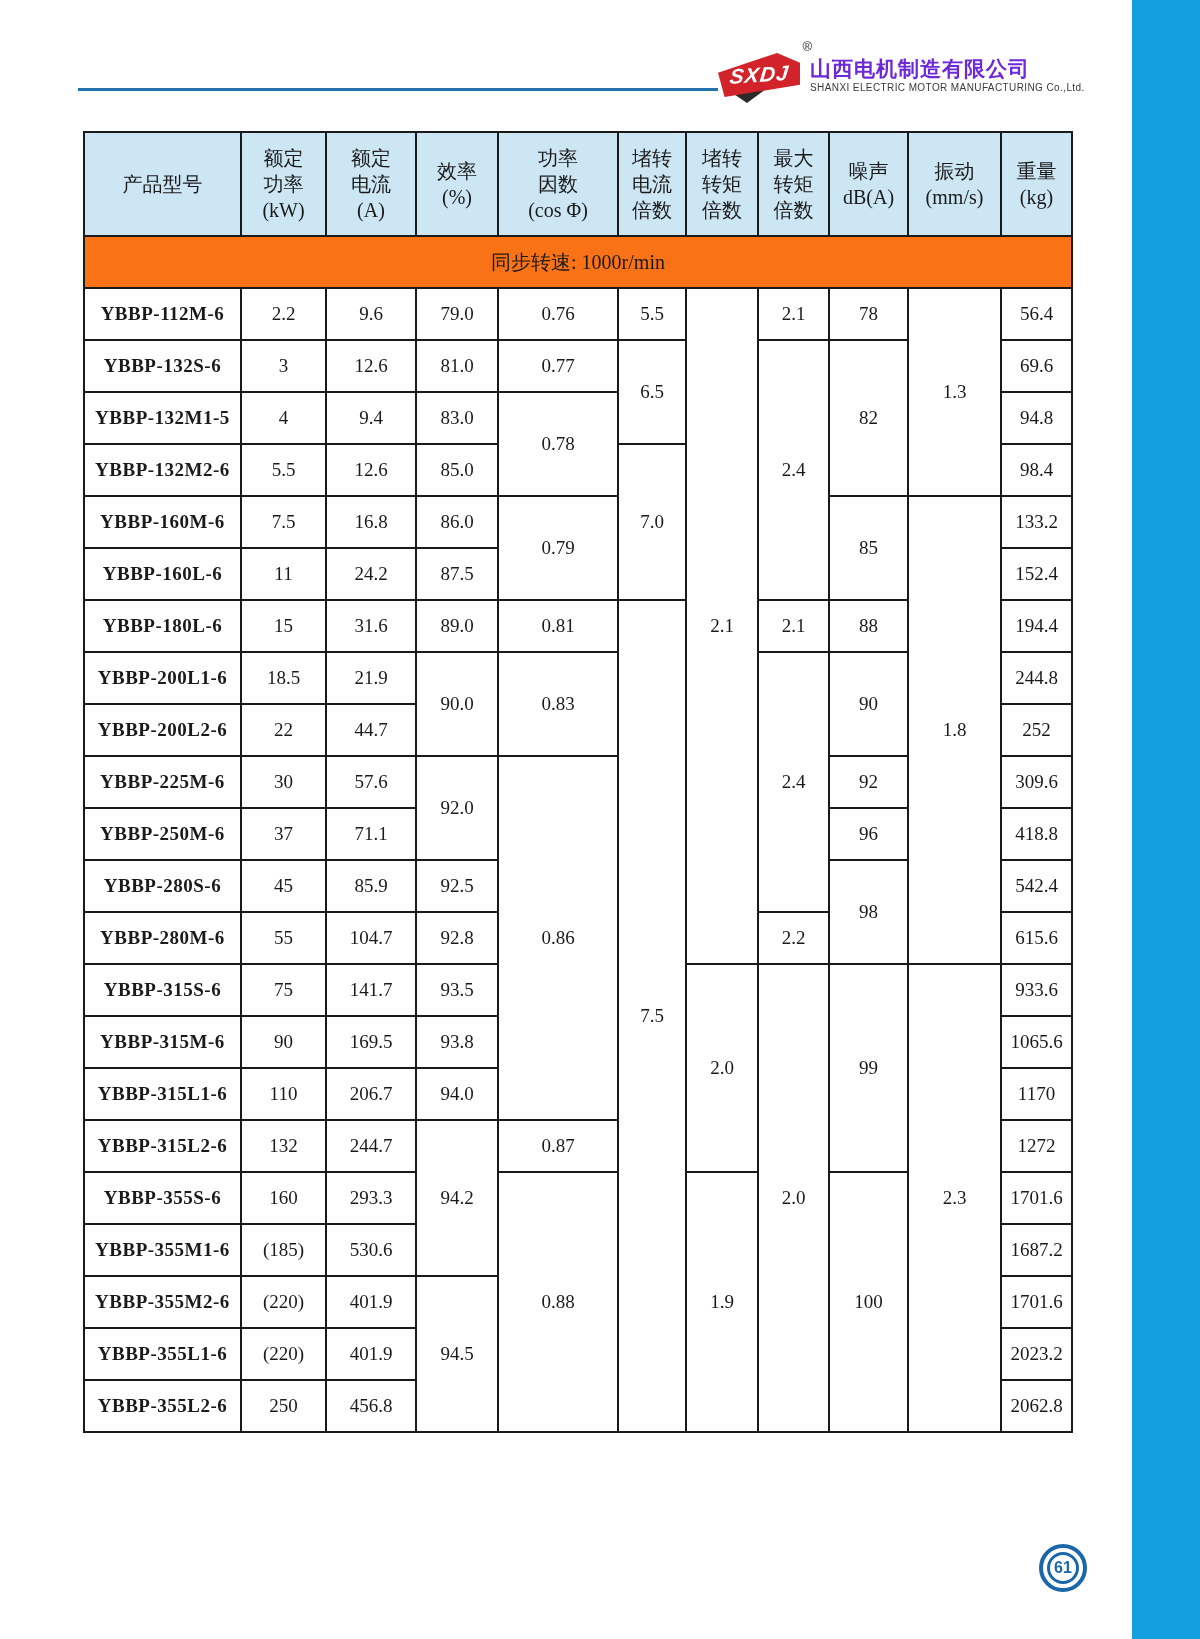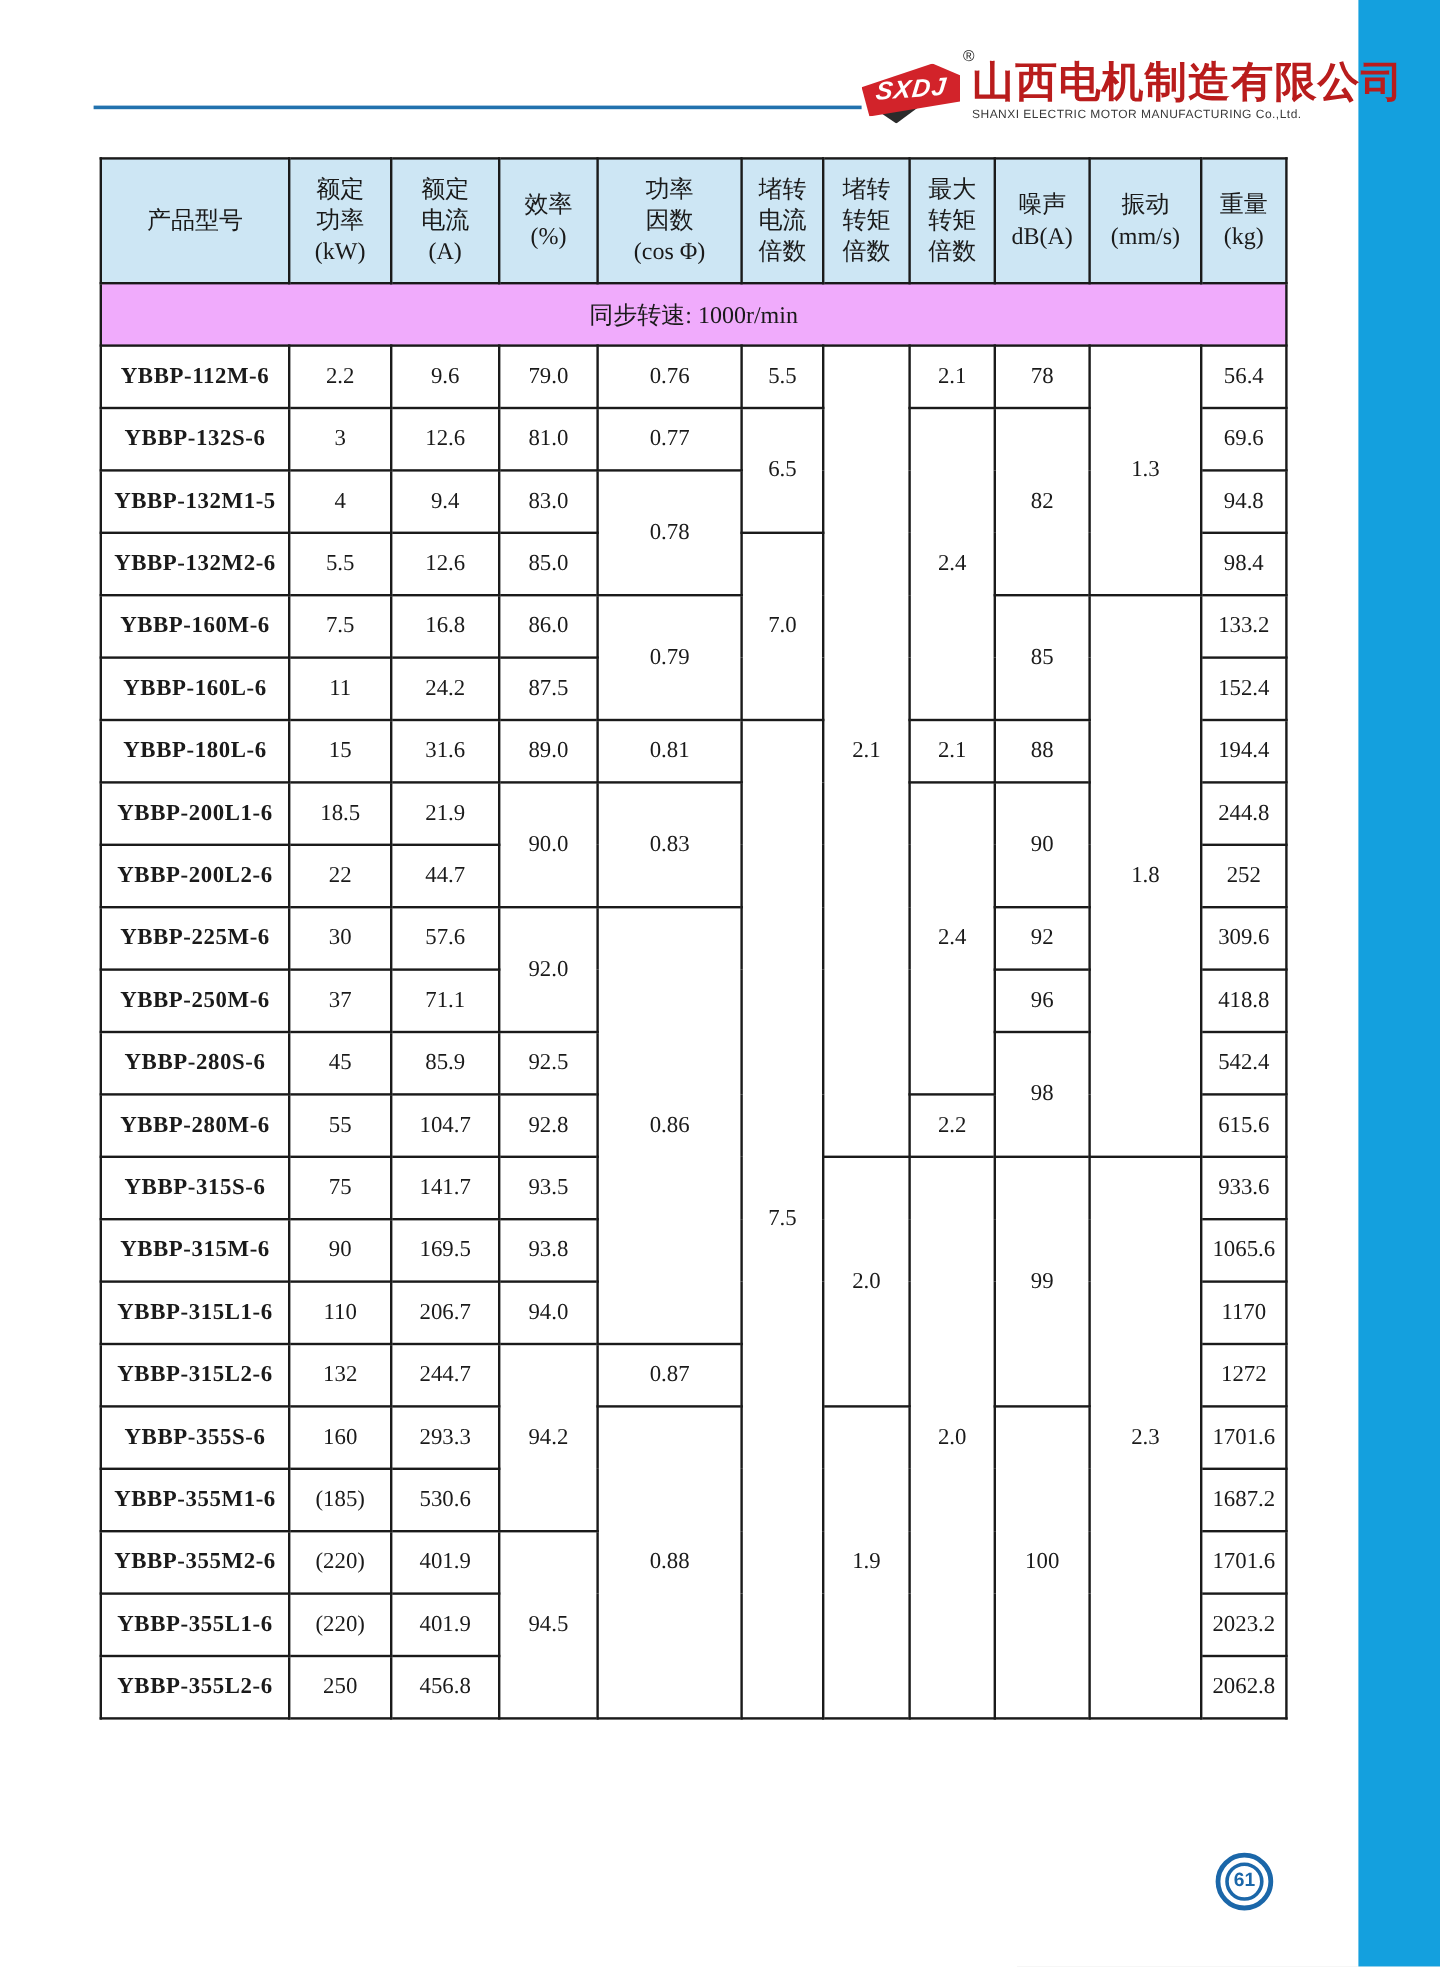--- a/index.html
+++ b/index.html
@@ -18,46 +18,46 @@
   .logo-black{position:absolute;left:4px;bottom:2px;width:52px;height:20px;background:#2b2b2b;
               clip-path:polygon(0 15%,100% 0,48% 100%);}
   .logo-red{position:absolute;left:0;top:6px;width:82px;height:44px;background:#d2232a;
             clip-path:polygon(0 45%,72% 0,100% 22%,100% 72%,8% 100%);
             display:flex;align-items:center;justify-content:center;}
   .logo-red span{color:#fff;font-style:italic;font-weight:bold;font-size:21px;
                  font-family:"Liberation Sans",sans-serif;letter-spacing:1px;transform:skewX(-10deg) rotate(-4deg);}
   .reg-mark{position:absolute;right:-12px;top:-8px;font-size:13px;color:#2b2b2b;
             font-family:"Liberation Sans",sans-serif;}
   .brand-text{display:flex;flex-direction:column;line-height:1.05;}
-  .company-cn{font-size:35px;font-weight:bold;letter-spacing:1px;color:#b91c1c;
+  .company-cn{font-size:21px;font-weight:bold;letter-spacing:1px;color:#6d28d9;
               font-family:"Liberation Sans","DejaVu Sans",sans-serif;white-space:nowrap;}
   .company-en{font-size:10px;color:#3a3a3a;letter-spacing:0.4px;margin-top:3px;
               font-family:"Liberation Sans",sans-serif;white-space:nowrap;}
   
   table.spec{position:absolute;left:83px;top:131px;width:988px;border-collapse:collapse;
              table-layout:fixed;}
   table.spec col.c0{width:157px}  table.spec col.c1{width:85px}
   table.spec col.c2{width:90px}   table.spec col.c3{width:82px}
   table.spec col.c4{width:120px}  table.spec col.c5{width:68px}
   table.spec col.c6{width:72px}   table.spec col.c7{width:71px}
   table.spec col.c8{width:79px}   table.spec col.c9{width:93px}
   table.spec col.c10{width:71px}
   table.spec th, table.spec td{
     border:2px solid #1a1a1a;text-align:center;vertical-align:middle;
     font-size:19px;padding:0;
   }
   table.spec th{
     background:#cde6f4;font-weight:normal;font-size:20px;height:102px;
     white-space:pre-line;line-height:1.3;
   }
-  tr.sync td{height:50px;font-size:20px;background:#f0abfc;}
+  tr.sync td{height:50px;font-size:20px;background:#f97316;}
   tr.data td{height:50px;background:#fff;}
   td.model{letter-spacing:0.5px;font-weight:bold;}
   
-  .page-badge{position:absolute;left:1013px;top:1544px;width:48px;height:48px;border-radius:50%;
+  .page-badge{position:absolute;left:1039px;top:1544px;width:48px;height:48px;border-radius:50%;
               border:4px solid #1b67a9;box-sizing:border-box;display:flex;align-items:center;justify-content:center;background:#fff;}
   .page-badge .inner{width:32px;height:32px;border-radius:50%;border:3px solid #1b67a9;box-sizing:border-box;
               display:flex;align-items:center;justify-content:center;}
   .page-badge .num{color:#1b67a9;font-weight:bold;font-size:16px;font-family:"Liberation Sans",sans-serif;}
 </style>
 </head>
 <body>
 
 <div class="page">
 

